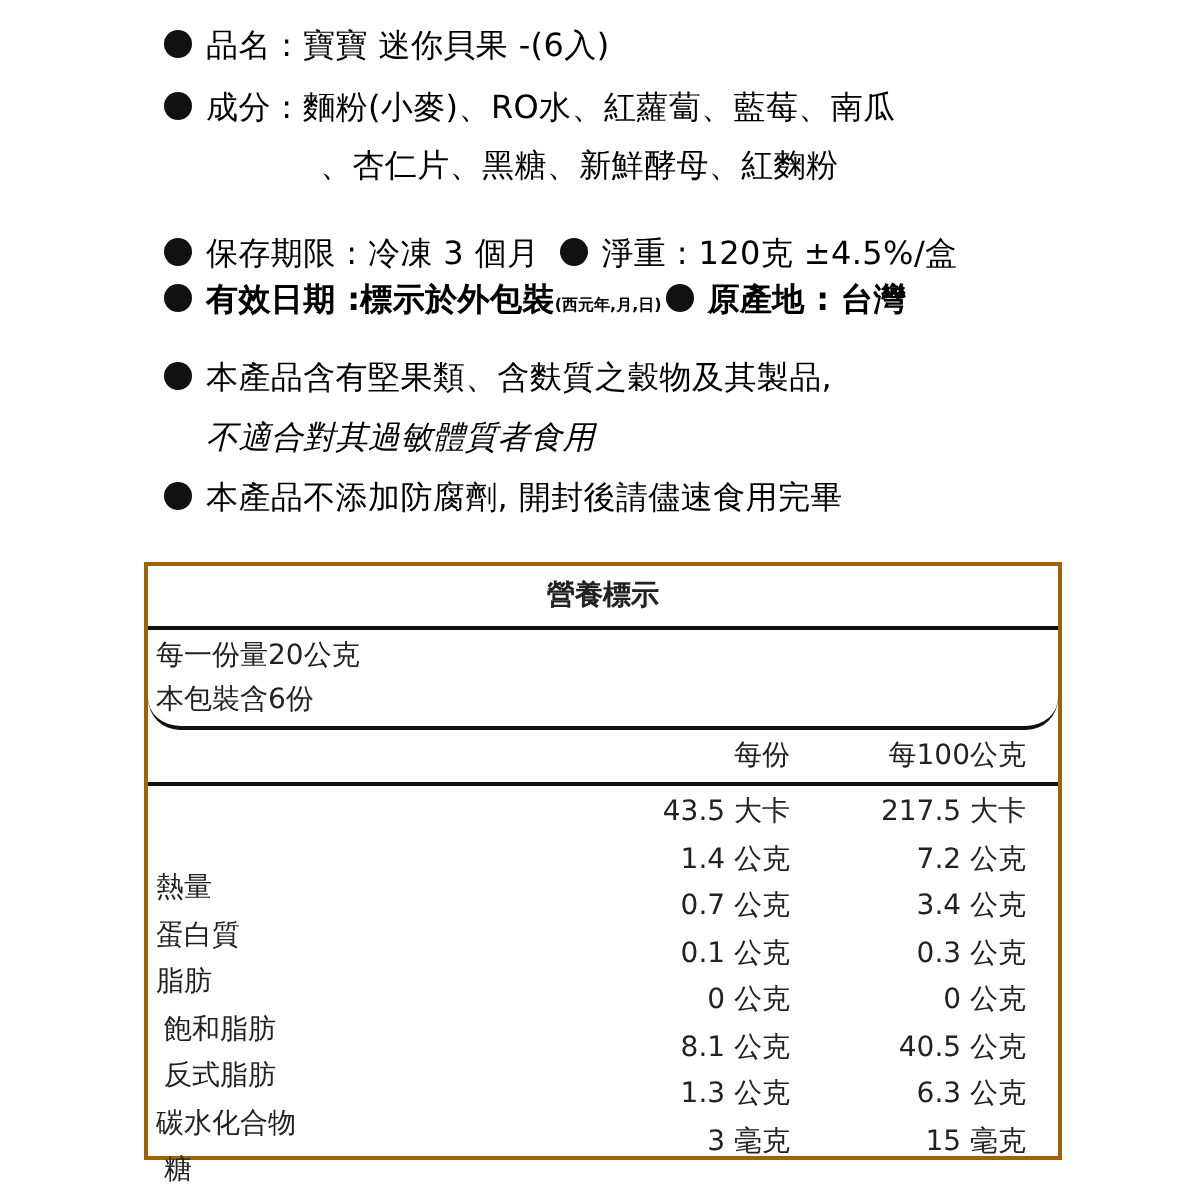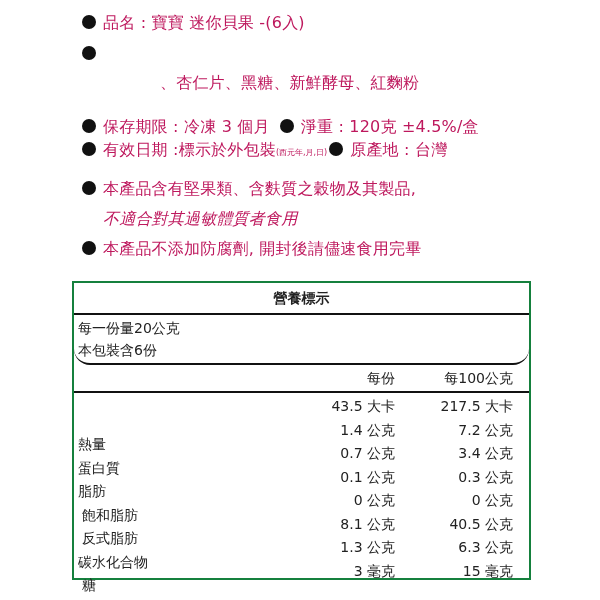--- a/index.html
+++ b/index.html
@@ -1,28 +1,28 @@
 <!DOCTYPE html>
 <html><head>
 <meta charset="utf-8">
 <style>
   html, body { margin: 0; padding: 0; }
   body {
     width: 600px; height: 600px; background: #ffffff; position: relative; overflow: hidden;
     font-family: "DejaVu Sans", "Liberation Sans", sans-serif; color: #222;
   }
   .info { position: absolute; left: 82px; top: 12px; width: 500px; }
-  .line { position: absolute; left: 0; white-space: nowrap; font-size: 16px; line-height: 22px; color: #be185d; letter-spacing: 0.2px; }
+  .line { position: absolute; left: 0; white-space: nowrap; font-size: 16px; line-height: 22px; color: #000000; letter-spacing: 0.2px; }
   .bullet { display: inline-block; width: 14px; height: 14px; border-radius: 50%; background: #111; vertical-align: -1px; margin-right: 7px; }
   .bullet.mid { margin-left: 10px; }
   .small { font-size: 8px; letter-spacing: 0; }
 
   .nut {
     position: absolute; left: 72px; top: 281px; width: 459px; height: 299px;
-    border: 2px solid #15803d; box-sizing: border-box; background: #fff;
+    border: 2px solid #a16207; box-sizing: border-box; background: #fff;
     font-family: "DejaVu Sans", "Liberation Sans", sans-serif; font-size: 14px; color: #222;
   }
   .nut-title { height: 30px; line-height: 30px; text-align: center; font-weight: bold; font-size: 14px; border-bottom: 2px solid #111; }
   .serving { padding: 2px 4px 2px 4px; border-bottom: 2px solid #111; border-radius: 16px; }
   .serving div { line-height: 22px; height: 22px; }
   .col-head { display: flex; height: 26px; line-height: 26px; border-bottom: 2px solid #111; }
   .rows { padding-top: 2px; }
   .row { display: flex; height: 23.5px; line-height: 23.5px; }
   .c-name { width: 180px; padding-left: 4px; box-sizing: border-box; white-space: nowrap; margin-top: 38px; }
   .c-name.indent { padding-left: 8px; }
@@ -30,29 +30,29 @@
   .c-100 { flex: 1; text-align: right; padding-right: 16px; white-space: nowrap; }
 </style>
 </head>
 <body>
 
 <div class="info">
   <div class="line" style="top:0px;">
     <span class="bullet"></span><span>品名 : 寶寶 迷你貝果 -(6入)</span>
   </div>
   <div class="line" style="top:31px;">
-    <span class="bullet"></span>
+    <span class="bullet"></span><span>成分 : 麵粉(小麥)、RO水、紅蘿蔔、藍莓、南瓜</span>
   </div>
   <div class="line" style="top:60px; left:78px;">
     <span>、杏仁片、黑糖、新鮮酵母、紅麴粉</span>
   </div>
   <div class="line" style="top:104px;">
     <span class="bullet"></span><span>保存期限 : 冷凍 3 個月</span><span class="bullet mid"></span><span>淨重 : 120克 ±4.5%/盒</span>
   </div>
-  <div class="line" style="top:127px;">
+  <div class="line" style="top:127px;font-weight:bold;">
     <span class="bullet"></span><span>有效日期 :標示於外包裝</span><span class="small">(西元年,月,日)</span><span class="bullet" style="margin-left:2px;"></span><span>原產地 : 台灣</span>
   </div>
   <div class="line" style="top:166px;">
     <span class="bullet"></span><span>本產品含有堅果類、含麩質之穀物及其製品,</span>
   </div>
   <div class="line" style="top:196px; left:21px;font-style:italic;">
     <span>不適合對其過敏體質者食用</span>
   </div>
   <div class="line" style="top:226px;">
     <span class="bullet"></span><span>本產品不添加防腐劑, 開封後請儘速食用完畢</span>

